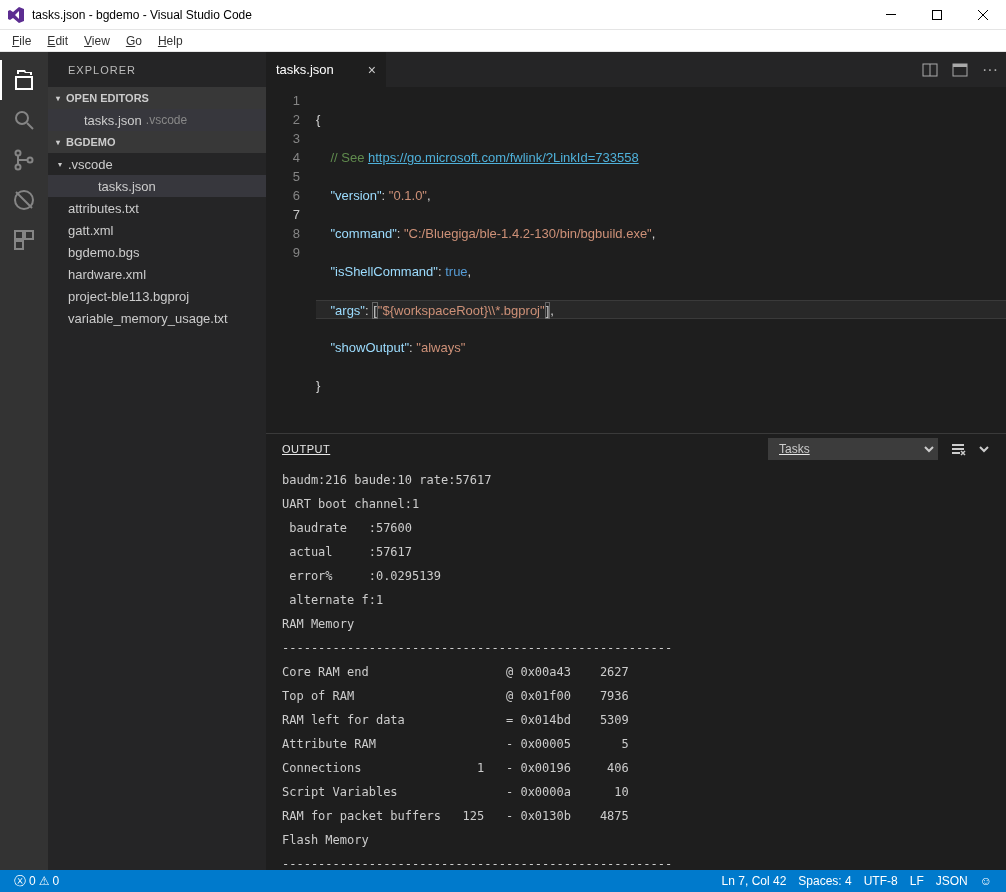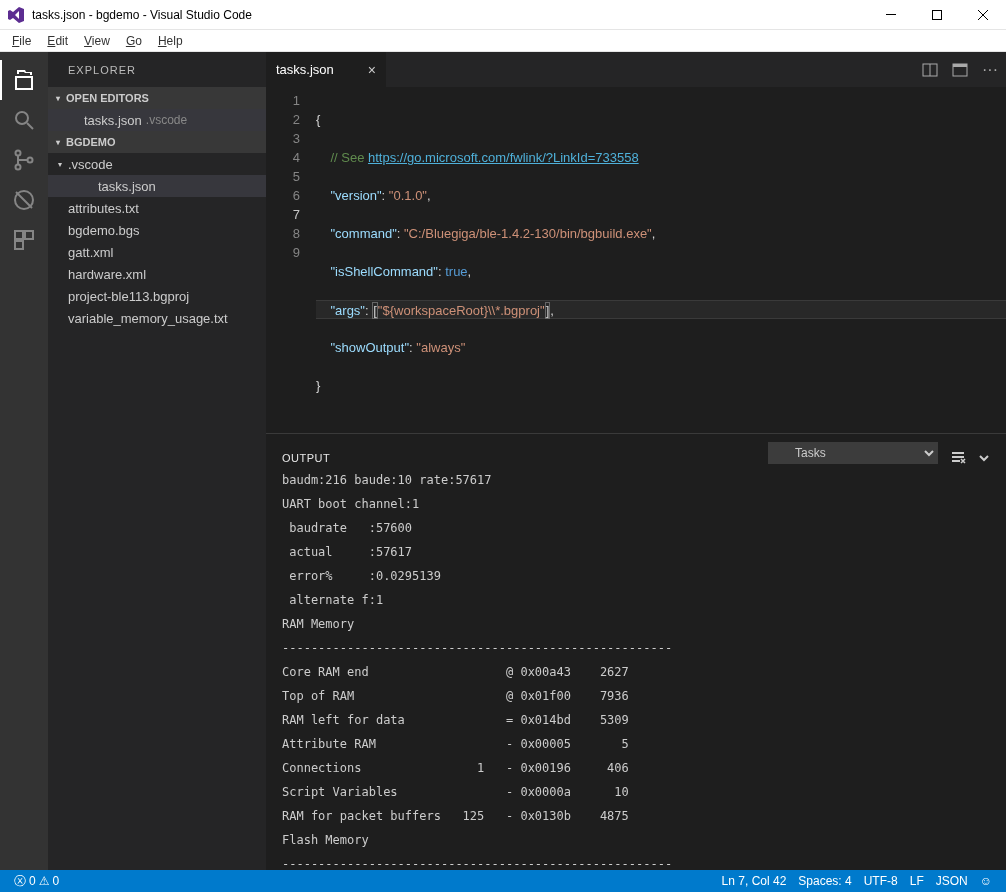--- a/index.html
+++ b/index.html
@@ -60,24 +60,24 @@
 .tok-link { color: #4fb1da; text-decoration: underline; }
 .tok-key { color: #9cdcfe; }
 .tok-string { color: #ce9178; }
 .tok-punc { color: #d4d4d4; }
 .tok-bool { color: #569cd6; }
 .tok-bracket { color: #d4d4d4; }
 .tok-bracket-hl { border:1px solid #666; }
 
 
 .panel { flex: 1; display: flex; flex-direction: column; border-top: 1px solid #3a3a3a; background: #1e1e1e; min-height: 0; }
-.panel-header { height: 30px; display: flex; align-items: flex-end; padding: 0 16px; font-size: 11px; color: #e7e7e7; }
+.panel-header { height: 30px; display: flex; align-items: center; padding: 0 16px; font-size: 11px; color: #e7e7e7; text-decoration: underline; }
 .panel-header .panel-tab { letter-spacing: 0.5px; }
 .panel-header .spacer { flex: 1; }
-.panel-header select { background: #3c3c3c; color: #ccc; border: 1px solid #3c3c3c; font-size: 12px; height: 22px; width: 170px; padding: 0 22px; }
+.panel-header select { background: #3c3c3c; color: #ccc; border: 1px solid #3c3c3c; font-size: 12px; height: 22px; width: 170px; padding: 0 6px; }
 .panel-header .ico { margin-left: 12px; color: #ccc; cursor: pointer; }
 .panel-body { flex: 1; overflow: hidden; font-family: Consolas, monospace; font-size: 12px; line-height: 24px; color: #ccc; padding: 4px 16px; white-space: pre; }
 
 
 .statusbar { height: 22px; background: #007acc; color: #fff; display: flex; align-items: center; font-size: 12px; padding: 0 8px; }
 .statusbar .sb-item { padding: 0 6px; display: flex; align-items: center; gap: 3px; cursor: pointer; }
 .statusbar .sb-right { margin-left: auto; display: flex; }
 
 svg { display: block; }
 </style>
@@ -178,24 +178,24 @@
           <span class="twisty">▾</span>
           <span>.vscode</span>
         </div>
       <div class="tree-row selected nested2">
           <span>tasks.json</span>
         </div>
       <div class="tree-row" style="padding-left:20px;">
           <span>attributes.txt</span>
         </div>
       <div class="tree-row" style="padding-left:20px;">
+          <span>gatt.xml</span>
+        </div>
+      <div class="tree-row" style="padding-left:20px;">
           <span>bgdemo.bgs</span>
-        </div>
-      <div class="tree-row" style="padding-left:20px;">
-          <span>gatt.xml</span>
         </div>
       <div class="tree-row" style="padding-left:20px;">
           <span>hardware.xml</span>
         </div>
       <div class="tree-row" style="padding-left:20px;text-align:center;">
           <span>project-ble113.bgproj</span>
         </div>
       <div class="tree-row" style="padding-left:20px;">
           <span>variable_memory_usage.txt</span>
         </div>

